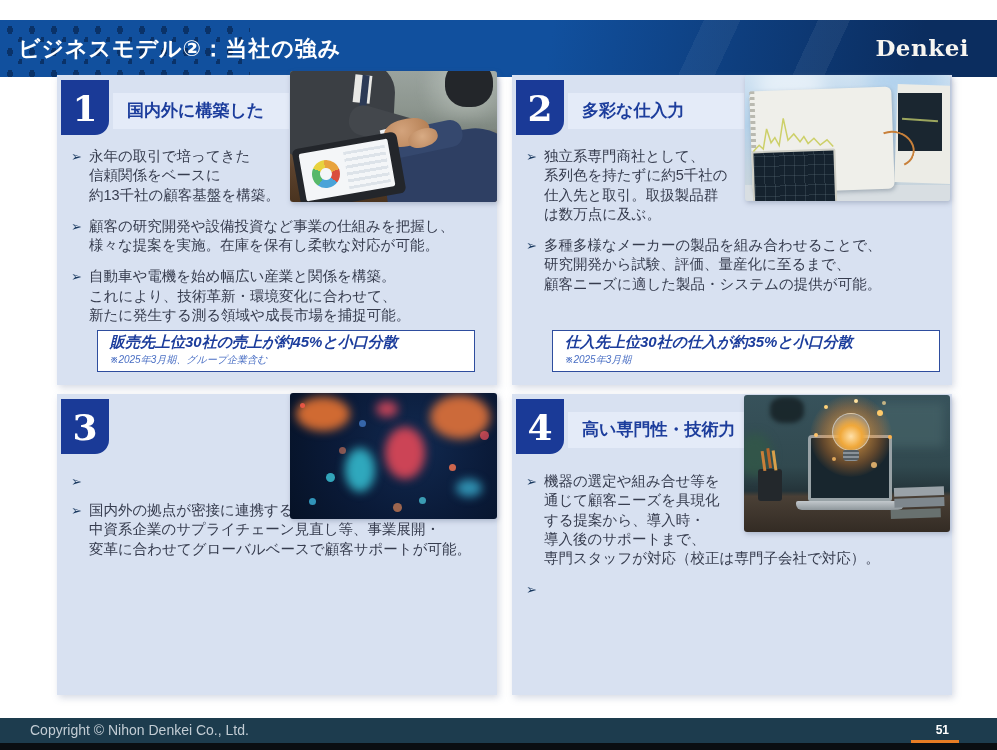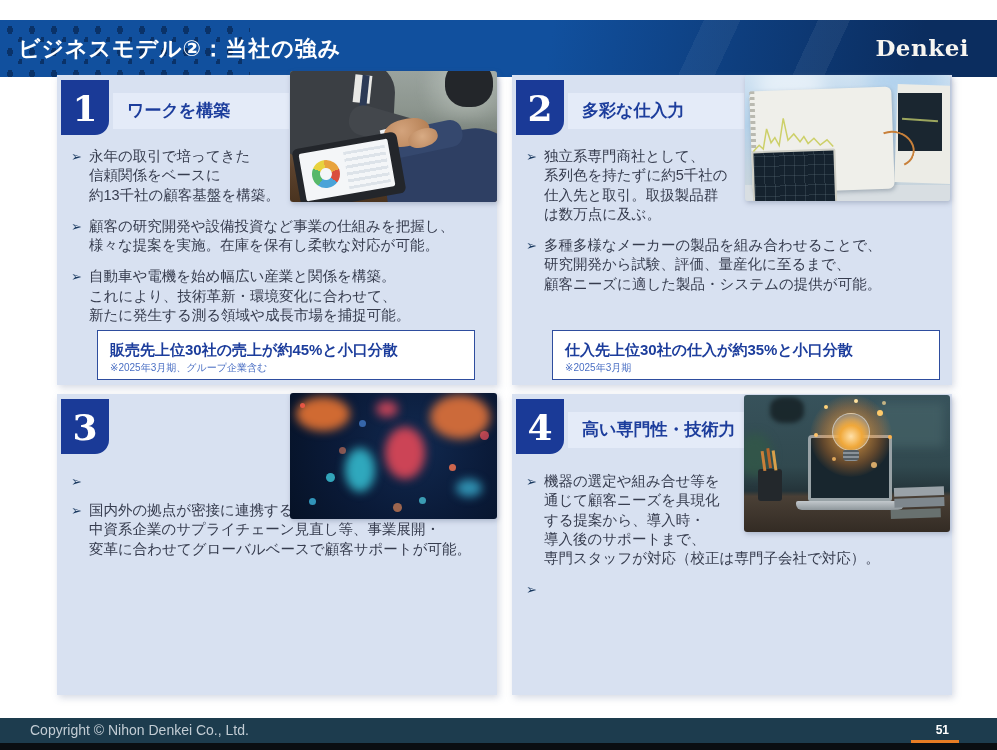--- a/index.html
+++ b/index.html
@@ -58,21 +58,21 @@
     font-size:17px; font-weight:bold; color:var(--title-blue,#1c3d9c);
     line-height:1.25; white-space:pre-line;
   }
   .bullets { position:absolute; left:14px; top:72px; width:418px; list-style:none; z-index:1; }
   #card3 .bullets, #card4 .bullets { top:78px; }
   .bullets li { display:flex; gap:7px; margin-bottom:12px; }
   .arr { color:#17375e; font-size:13px; padding-top:2px; flex:0 0 auto; }
   .btxt { font-size:14.5px; line-height:1.33; white-space:pre-line; }
   .hl-box {
     position:absolute; left:40px; top:255px; width:378px; min-height:38px;
-    background:#ffffff; border:1.5px solid var(--box-border,#2e4d9e); padding:10px 10px 4px 12px; z-index:2;
+    background:#ffffff; border:1.5px solid var(--box-border,#2e4d9e); padding:2px 10px 4px 12px; z-index:2;font-style:italic;
   }
   #card2 .hl-box { width:388px; }
   .hl-main { font-size:15px; font-weight:bold; color:var(--title-blue,#1c3d9c); }
   .hl-note { font-size:10px; color:var(--note-blue,#4a6fc4); margin-top:1px; }
   
   .photo { position:absolute; overflow:hidden; border-radius:3px; z-index:4; box-shadow:1px 2px 5px rgba(90,100,130,.35); }
   .photo > div { position:absolute; }
   
   #photo1 { left:233px; top:-4px; width:207px; height:131px;
     background:linear-gradient(180deg,#9aa39e 0%,#8d968f 28%,#7f8881 44%,#6d5a43 56%,#5c422d 74%,#49331f 100%); }
@@ -161,21 +161,21 @@
   <div class="header-sheen"></div>
   <h1 class="header-title">ビジネスモデル②：当社の強み</h1>
   <div class="logo">Denkei</div>
 </header>
 
 <section class="card" id="card1">
   <div class="numbox">
       <span>1</span>
     </div>
   <div class="band">
-    <h2 class="card-title">ワークを構築</h2>
+    <h2 class="card-title">国内外に構築した</h2>
   </div>
   <figure class="photo" id="photo1" aria-label="business-handshake-photo">
     <div class="p1-light"></div>
     <div class="p1-personL"></div>
     <div class="p1-shirt"></div>
     <div class="p1-tie"></div>
     <div class="p1-armL"></div>
     <div class="p1-headR"></div>
     <div class="p1-bodyR"></div>
     <div class="p1-armR"></div>

